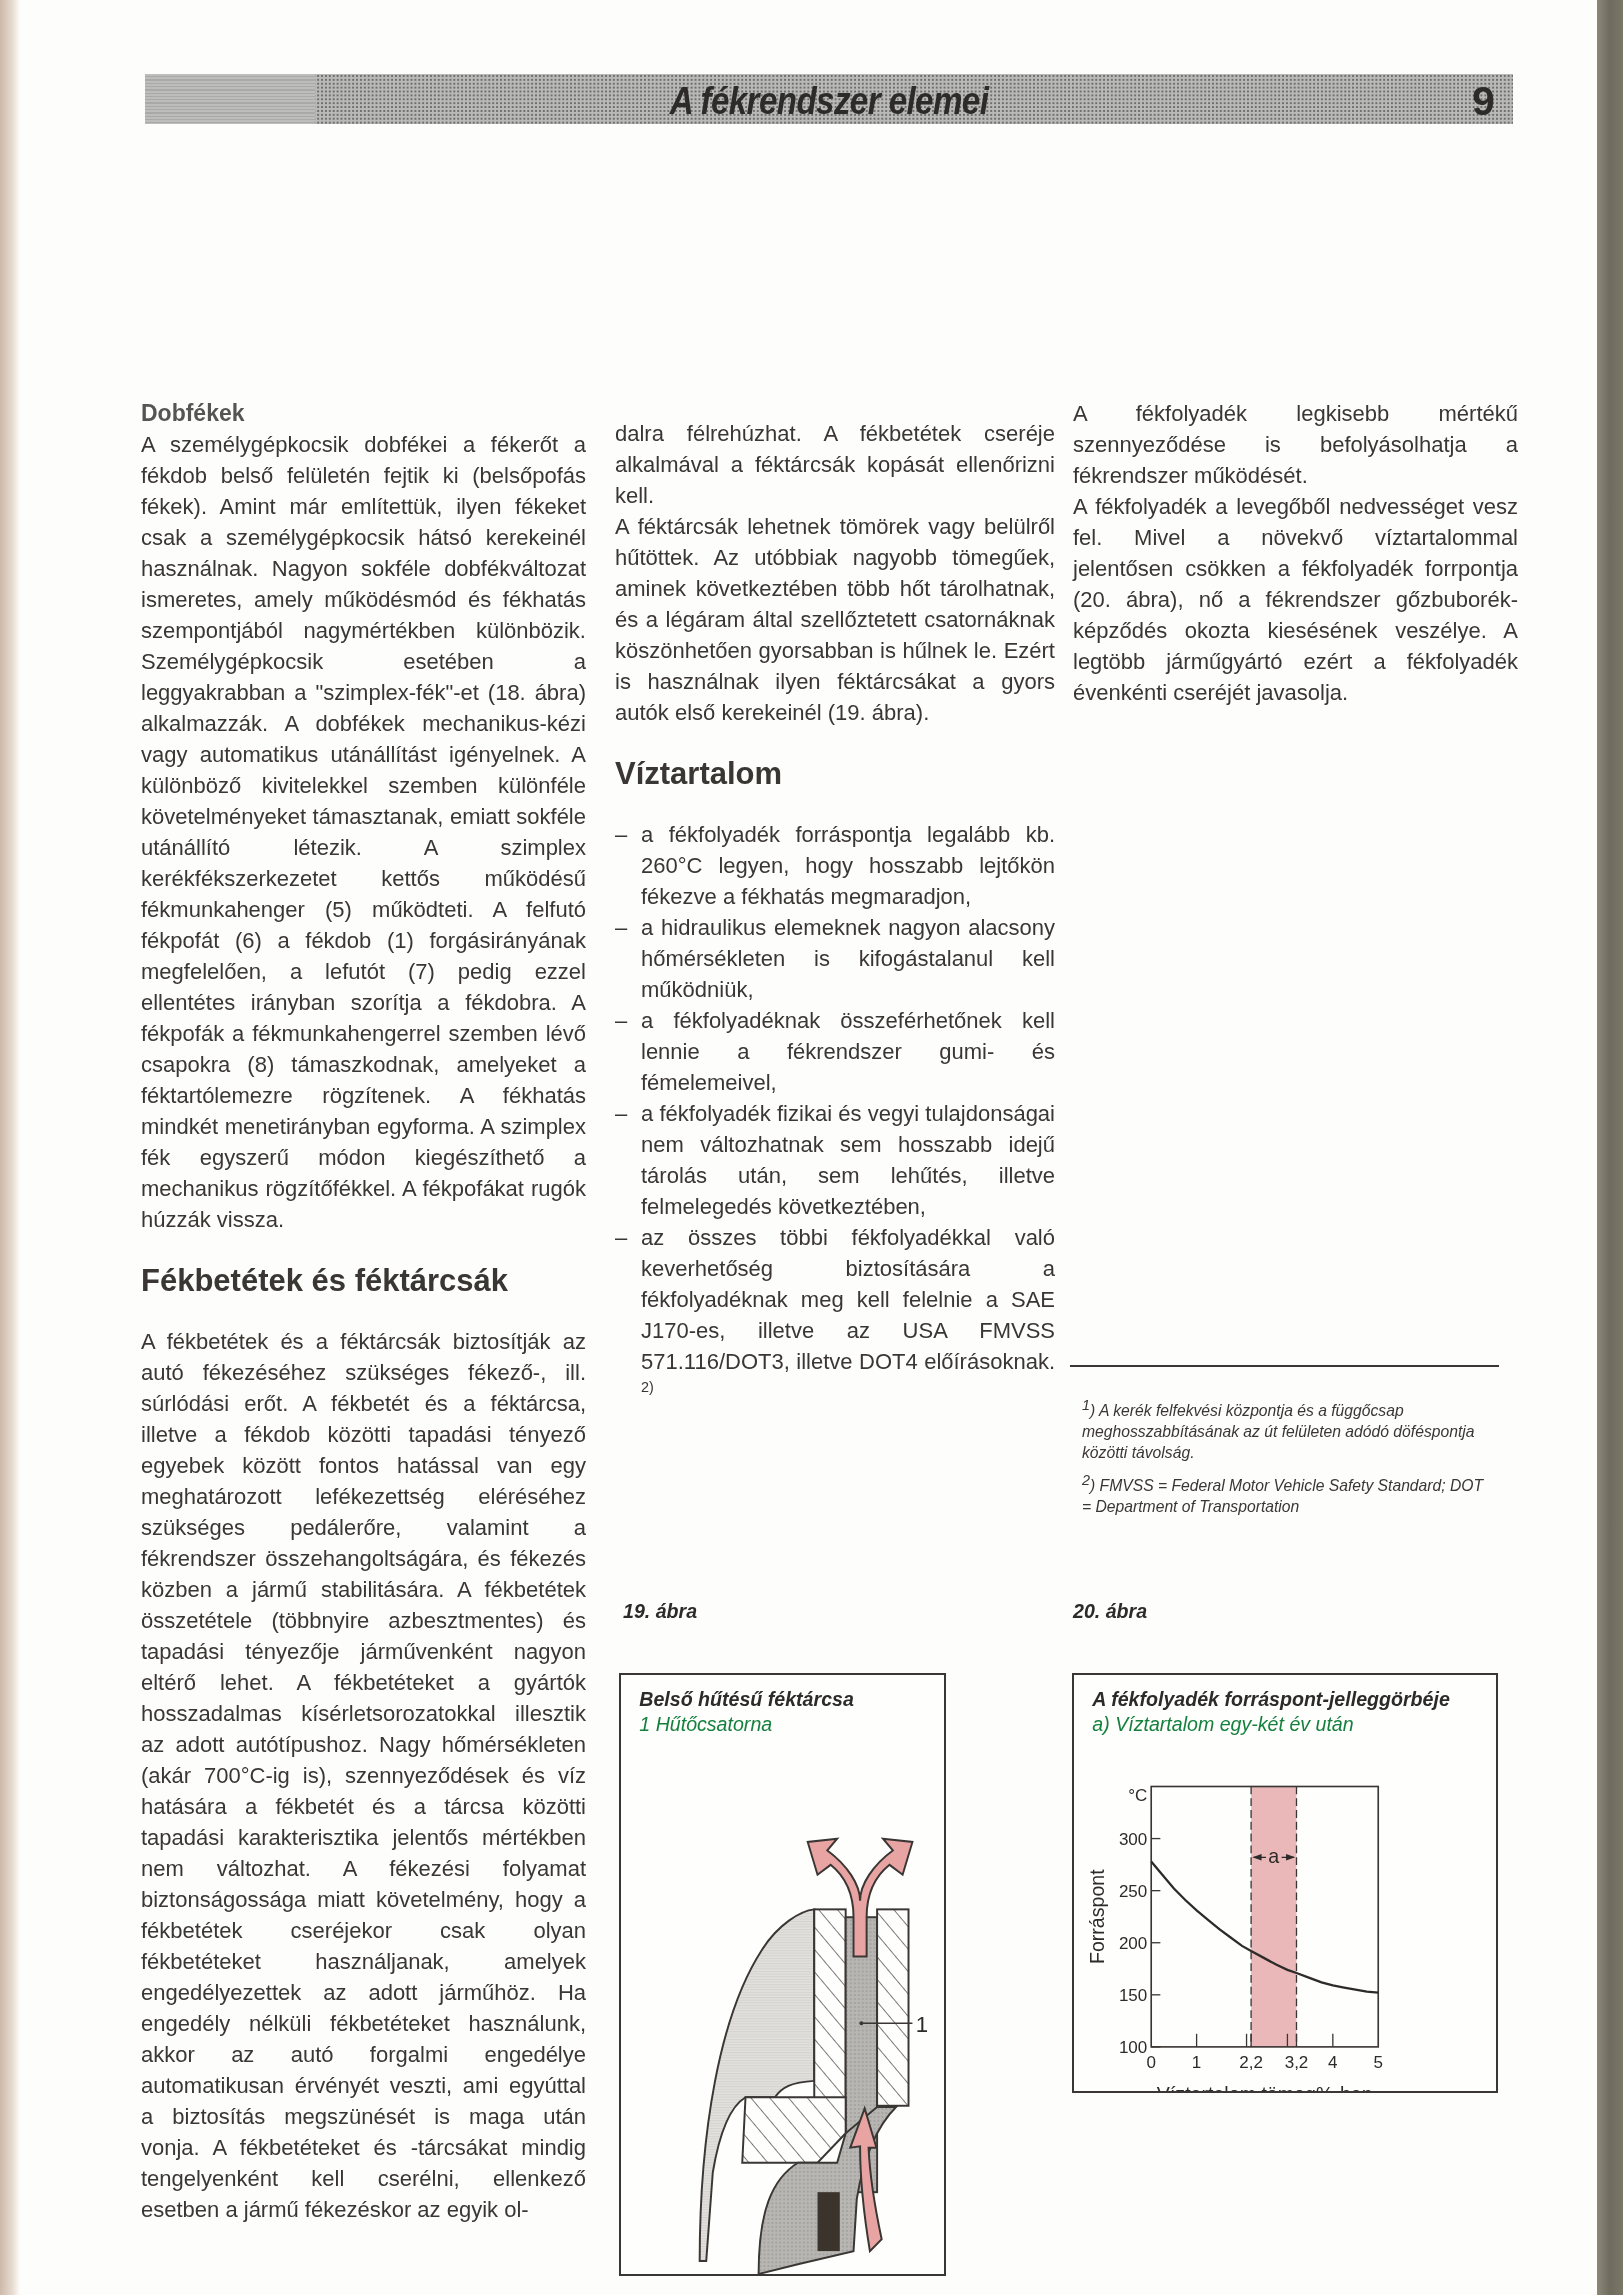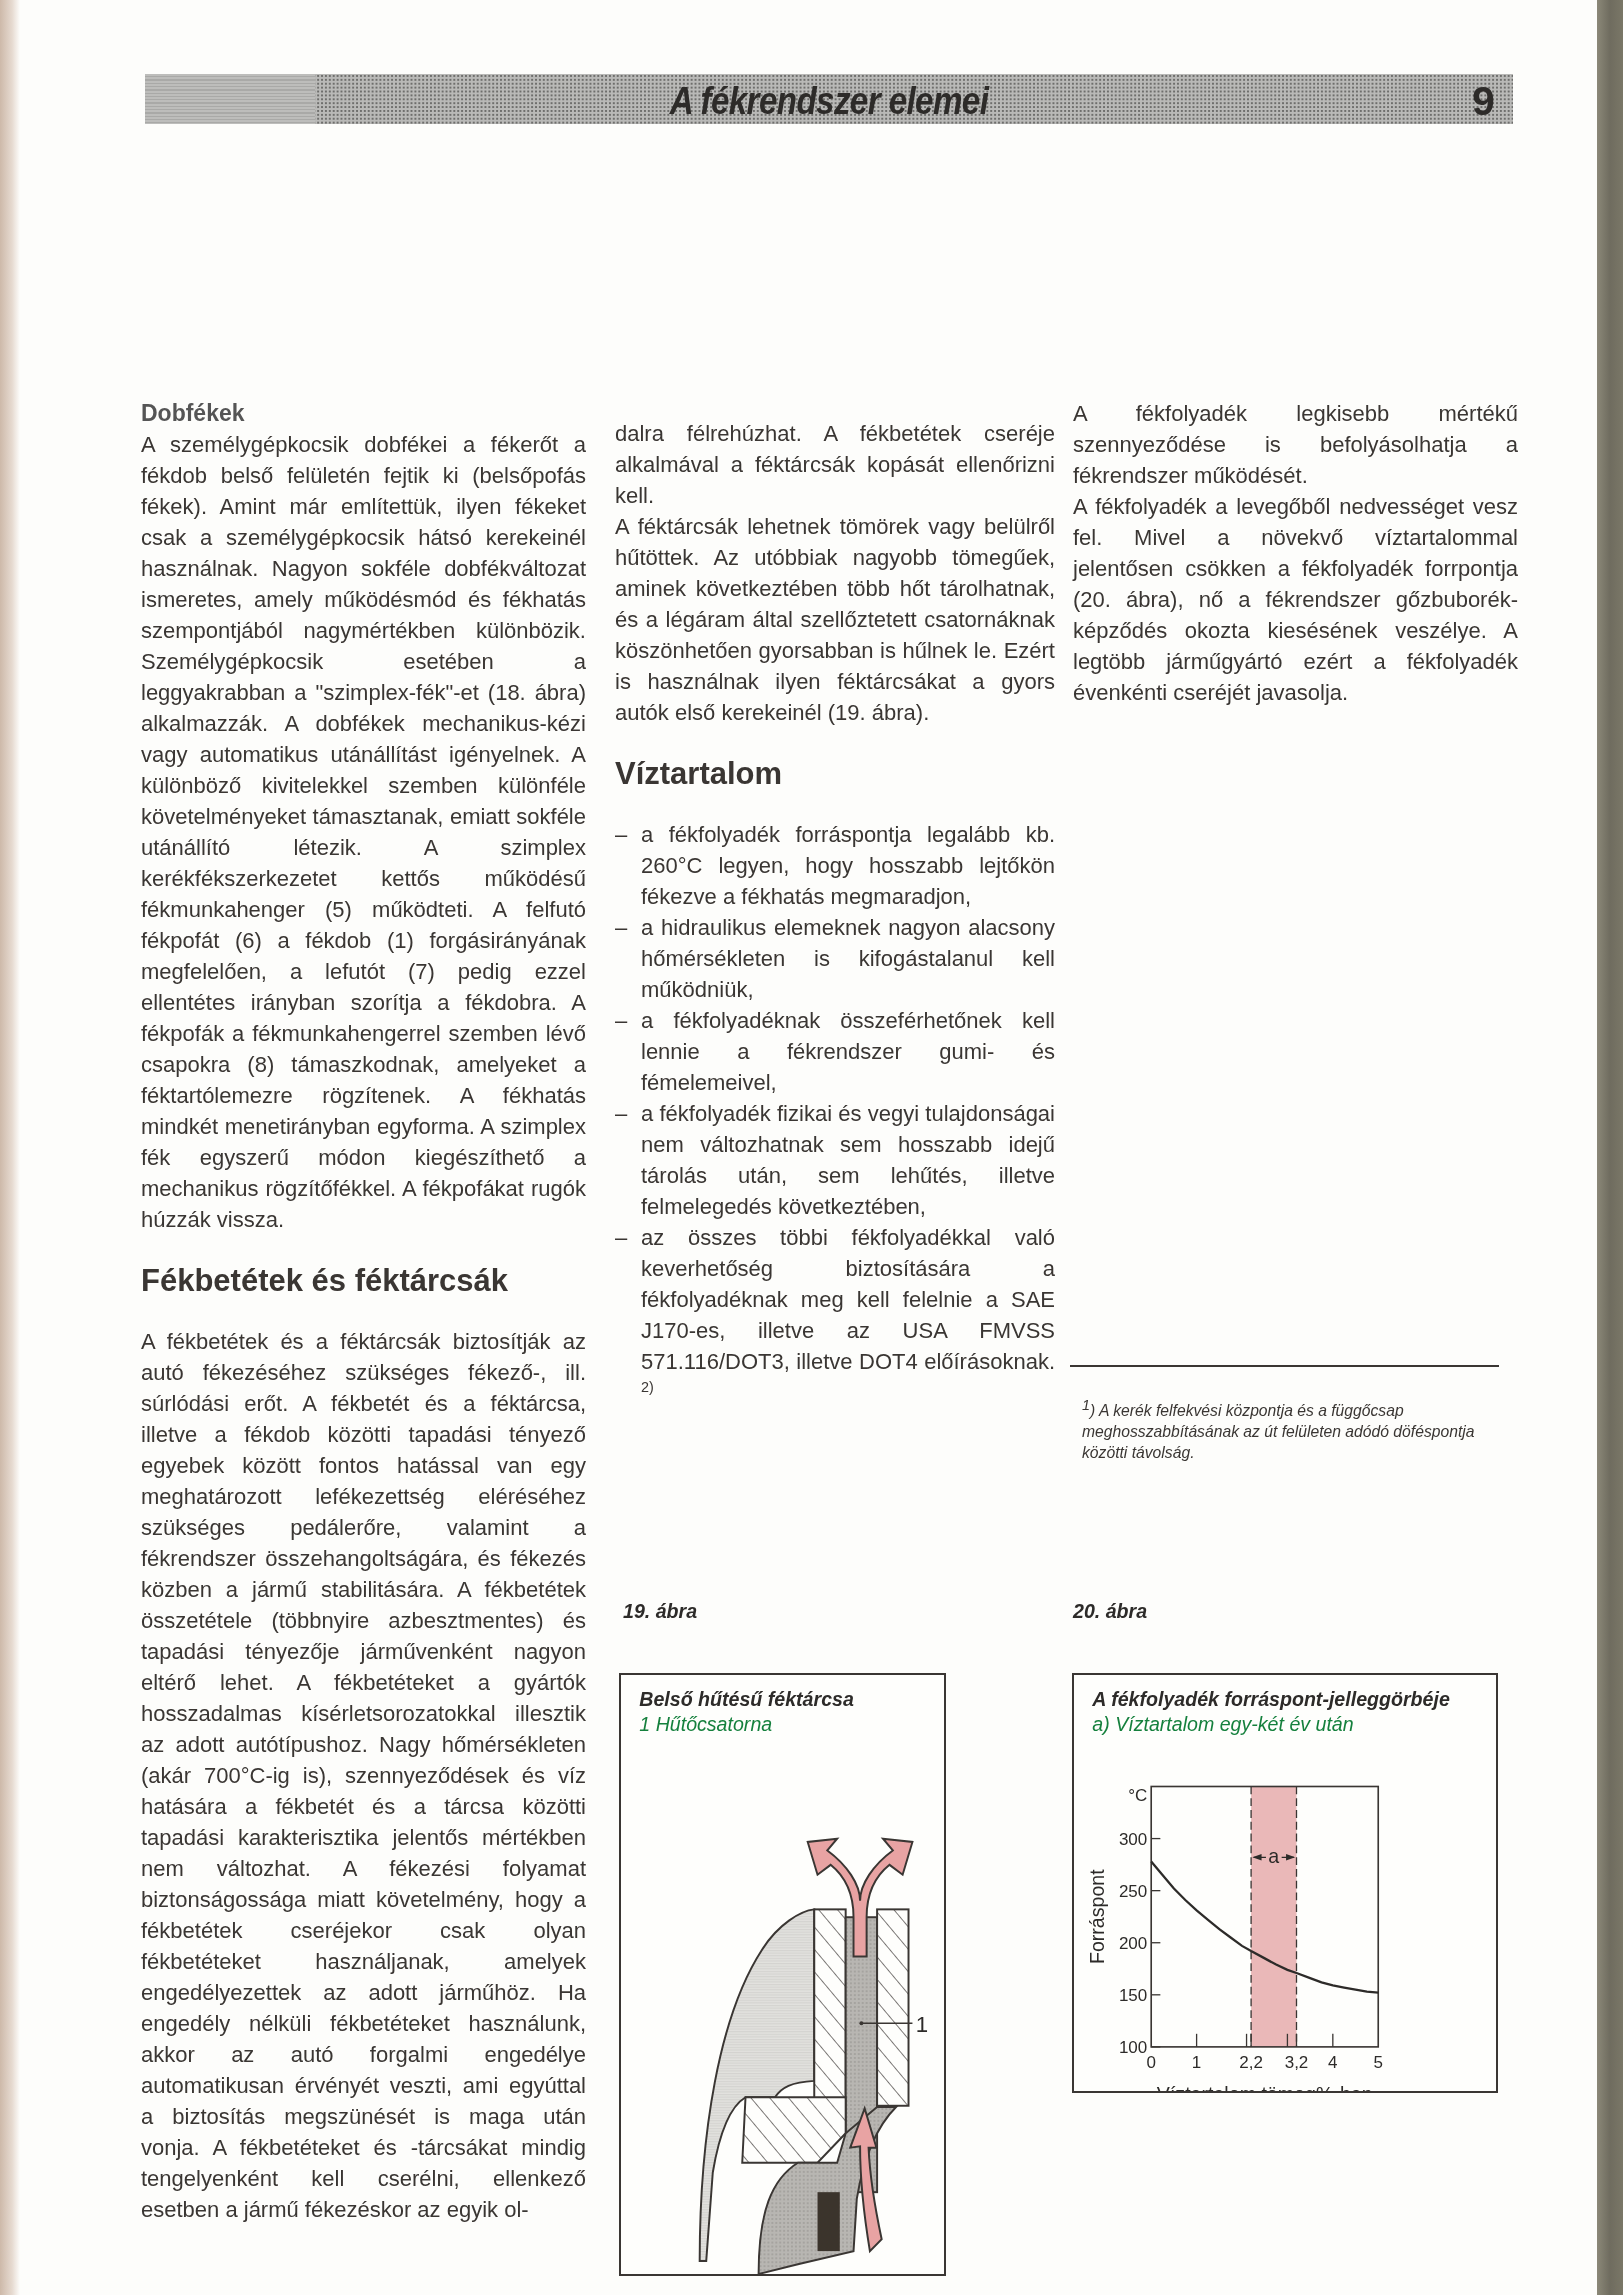--- a/index.html
+++ b/index.html
@@ -82,20 +82,21 @@
 </div>
 
 <div class="col col3">
   <p>A fékfolyadék legkisebb mértékű szennyeződése is befolyásolhatja a fékrendszer működését.</p>
   <p>A fékfolyadék a levegőből nedvességet vesz fel. Mivel a növekvő víztartalommal jelentősen csökken a fékfolyadék forrpontja (20. ábra), nő a fékrendszer gőzbuborék-képződés okozta kiesésének veszélye. A legtöbb járműgyártó ezért a fékfolyadék évenkénti cseréjét javasolja.</p>
 </div>
 
 <div class="footnote-rule"></div>
 <div class="footnotes">
   <p><sup>1</sup><span>) A kerék felfekvési központja és a függőcsap meghosszabbításának az út felületen adódó döféspontja közötti távolság.</span></p>
+  <p><sup>2</sup><span>) FMVSS = Federal Motor Vehicle Safety Standard; DOT = Department of Transportation</span></p>
 </div>
 
 <div class="fig-label fig19-label">19. ábra</div>
 <div class="fig-box fig19-box">
   <div class="fig-title" style="top:13px;">Belső hűtésű féktárcsa</div>
   <div class="fig-sub" style="top:38px;">1 Hűtőcsatorna</div>
   <svg class="diagram-svg" width="323" height="599" viewBox="0 0 493 915">
     <defs>
       <pattern id="hatch" patternUnits="userSpaceOnUse" width="22" height="22" patternTransform="rotate(-40)">
         <rect width="22" height="22" fill="#fefefc"></rect>

